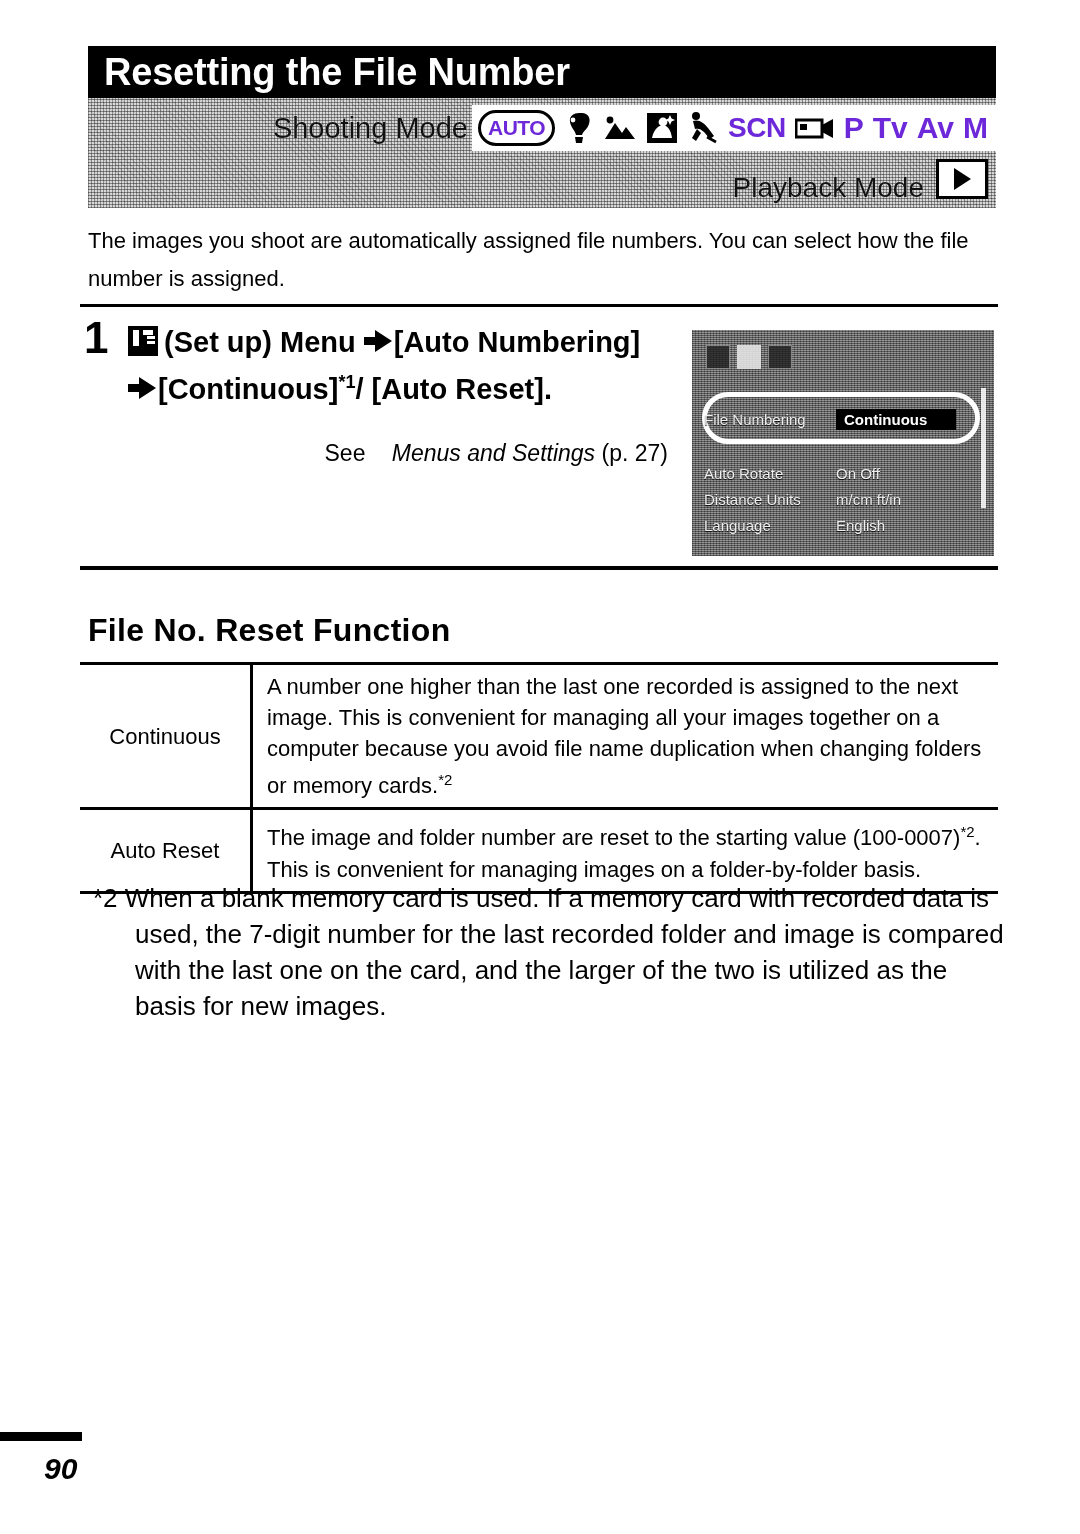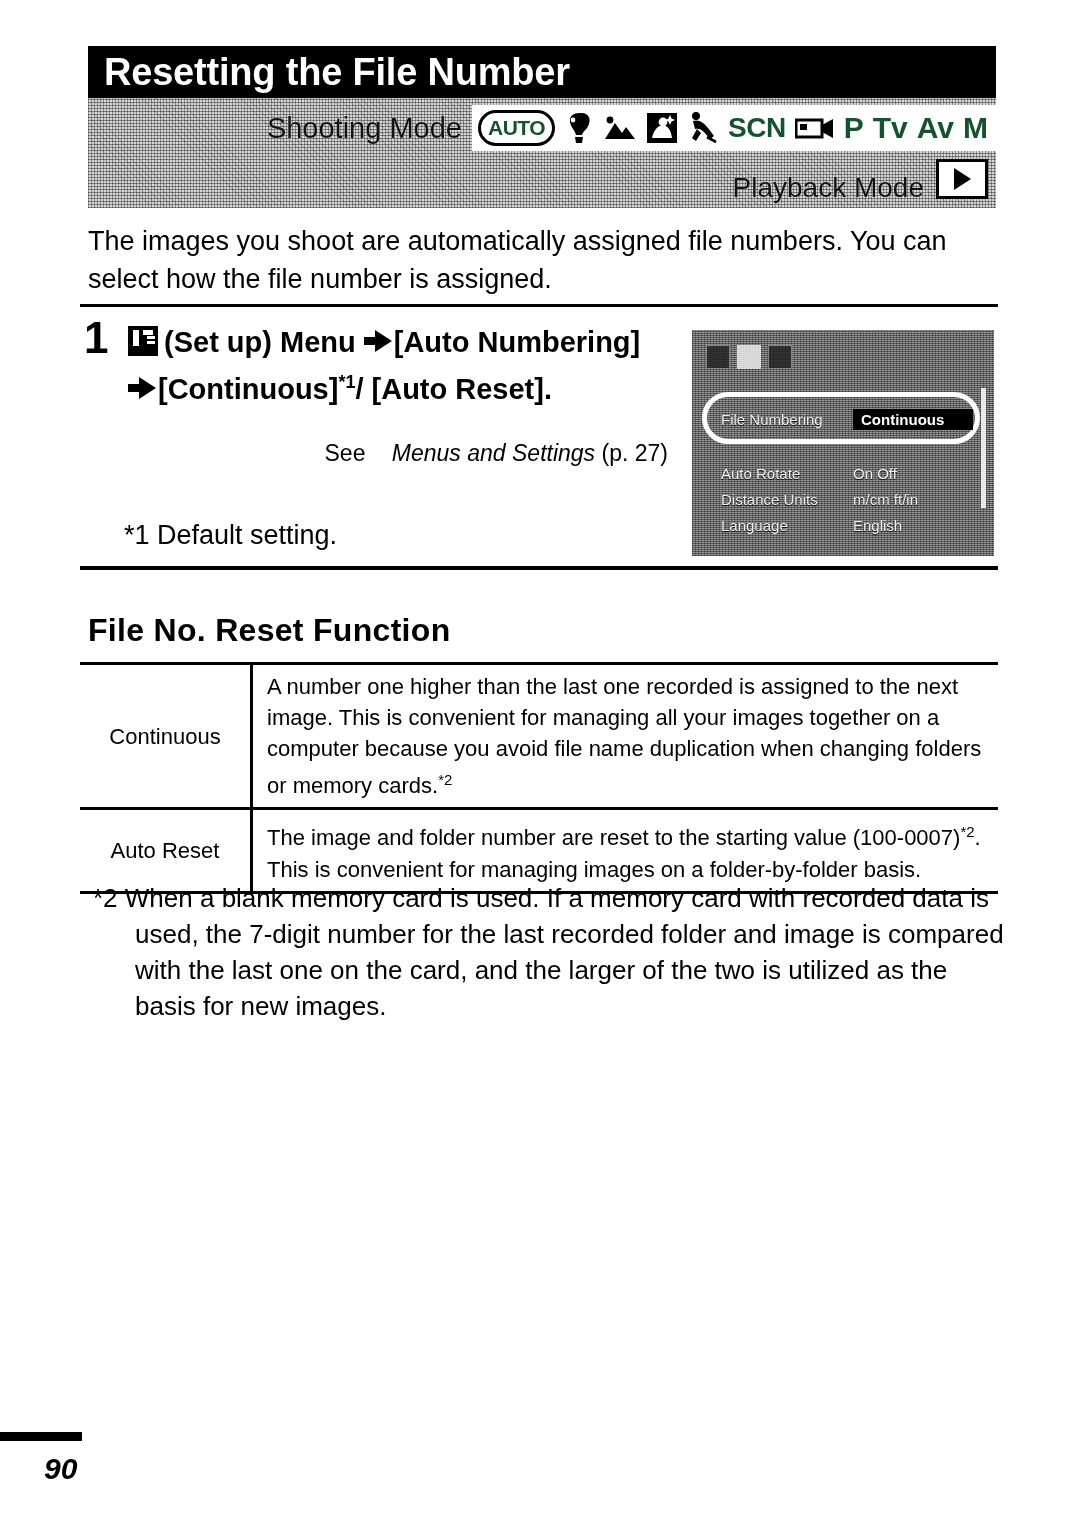--- a/index.html
+++ b/index.html
@@ -68,37 +68,37 @@
     display: flex;
     align-items: center;
     justify-content: flex-end;
   }
   .shoot-label {
     font-size: 29px;
     font-weight: 500;
     color: #111;
     letter-spacing: 0px;
     text-shadow: 0 0 1px rgba(255,255,255,0.9);
-    margin-right: 10px;
+    margin-right: 4px;
     white-space: nowrap;
   }
   .mode-icons {
     background: #ffffff;
     height: 46px;
     display: flex;
     align-items: center;
     gap: 9px;
     padding: 0 8px 0 6px;
   }
   .mi {
     display: inline-flex;
     align-items: center;
     justify-content: center;
     height: 40px;
-    color: #14532d;
+    color: #6d28d9;
   }
   .mi-auto {
     border: 3px solid #000;
     border-radius: 20px;
     font-size: 21px;
     font-weight: bold;
     padding: 0 7px;
     height: 30px;
     letter-spacing: -0.5px;
   }
@@ -141,21 +141,21 @@
     border-top: 11px solid transparent;
     border-bottom: 11px solid transparent;
   }
 
   
   .intro {
     position: absolute;
     left: 88px;
     top: 222px;
     width: 910px;
-    font-size: 27px;
+    font-size: 22px;
     line-height: 38px;
     color: #000;
   }
 
   
   .rule {
     position: absolute;
     left: 80px;
     width: 918px;
     background: #000;
@@ -284,21 +284,21 @@
     left: 10px;
     top: 62px;
     width: 278px;
     height: 52px;
     border: 5px solid #ffffff;
     border-radius: 26px;
     box-sizing: border-box;
   }
   .lcd-row {
     position: absolute;
-    left: 29px;
+    left: 12px;
     width: 252px;
     height: 26px;
     display: flex;
     align-items: center;
     font-size: 15px;
     color: #efefef;
     text-shadow: 0 1px 1px rgba(0,0,0,0.9);
     white-space: nowrap;
   }
   .lcd-row .lbl { width: 132px; overflow: hidden; }
@@ -478,21 +478,20 @@
     <span class="setup-icon"></span><span>(Set up) Menu</span>
     <span class="arrow-glyph"></span><span>[Auto Numbering]</span>
     <span class="arrow-glyph"></span><span>[Continuous]</span><span class="sup">*1</span><span>/</span>
     <span>[Auto Reset].</span>
   </div>
 
   <div class="see-line">
     <span>See </span><span class="ital">Menus and Settings</span><span> (p. 27)</span>
   </div>
 
-  <div class="default-note">*1 Default setting.</div>
 
   <div class="lcd">
     <div class="lcd-tabs">
       <span class="lcd-tab"></span>
       <span class="lcd-tab active"></span>
       <span class="lcd-tab"></span>
     </div>
 
     <div class="lcd-highlight"></div>
 

